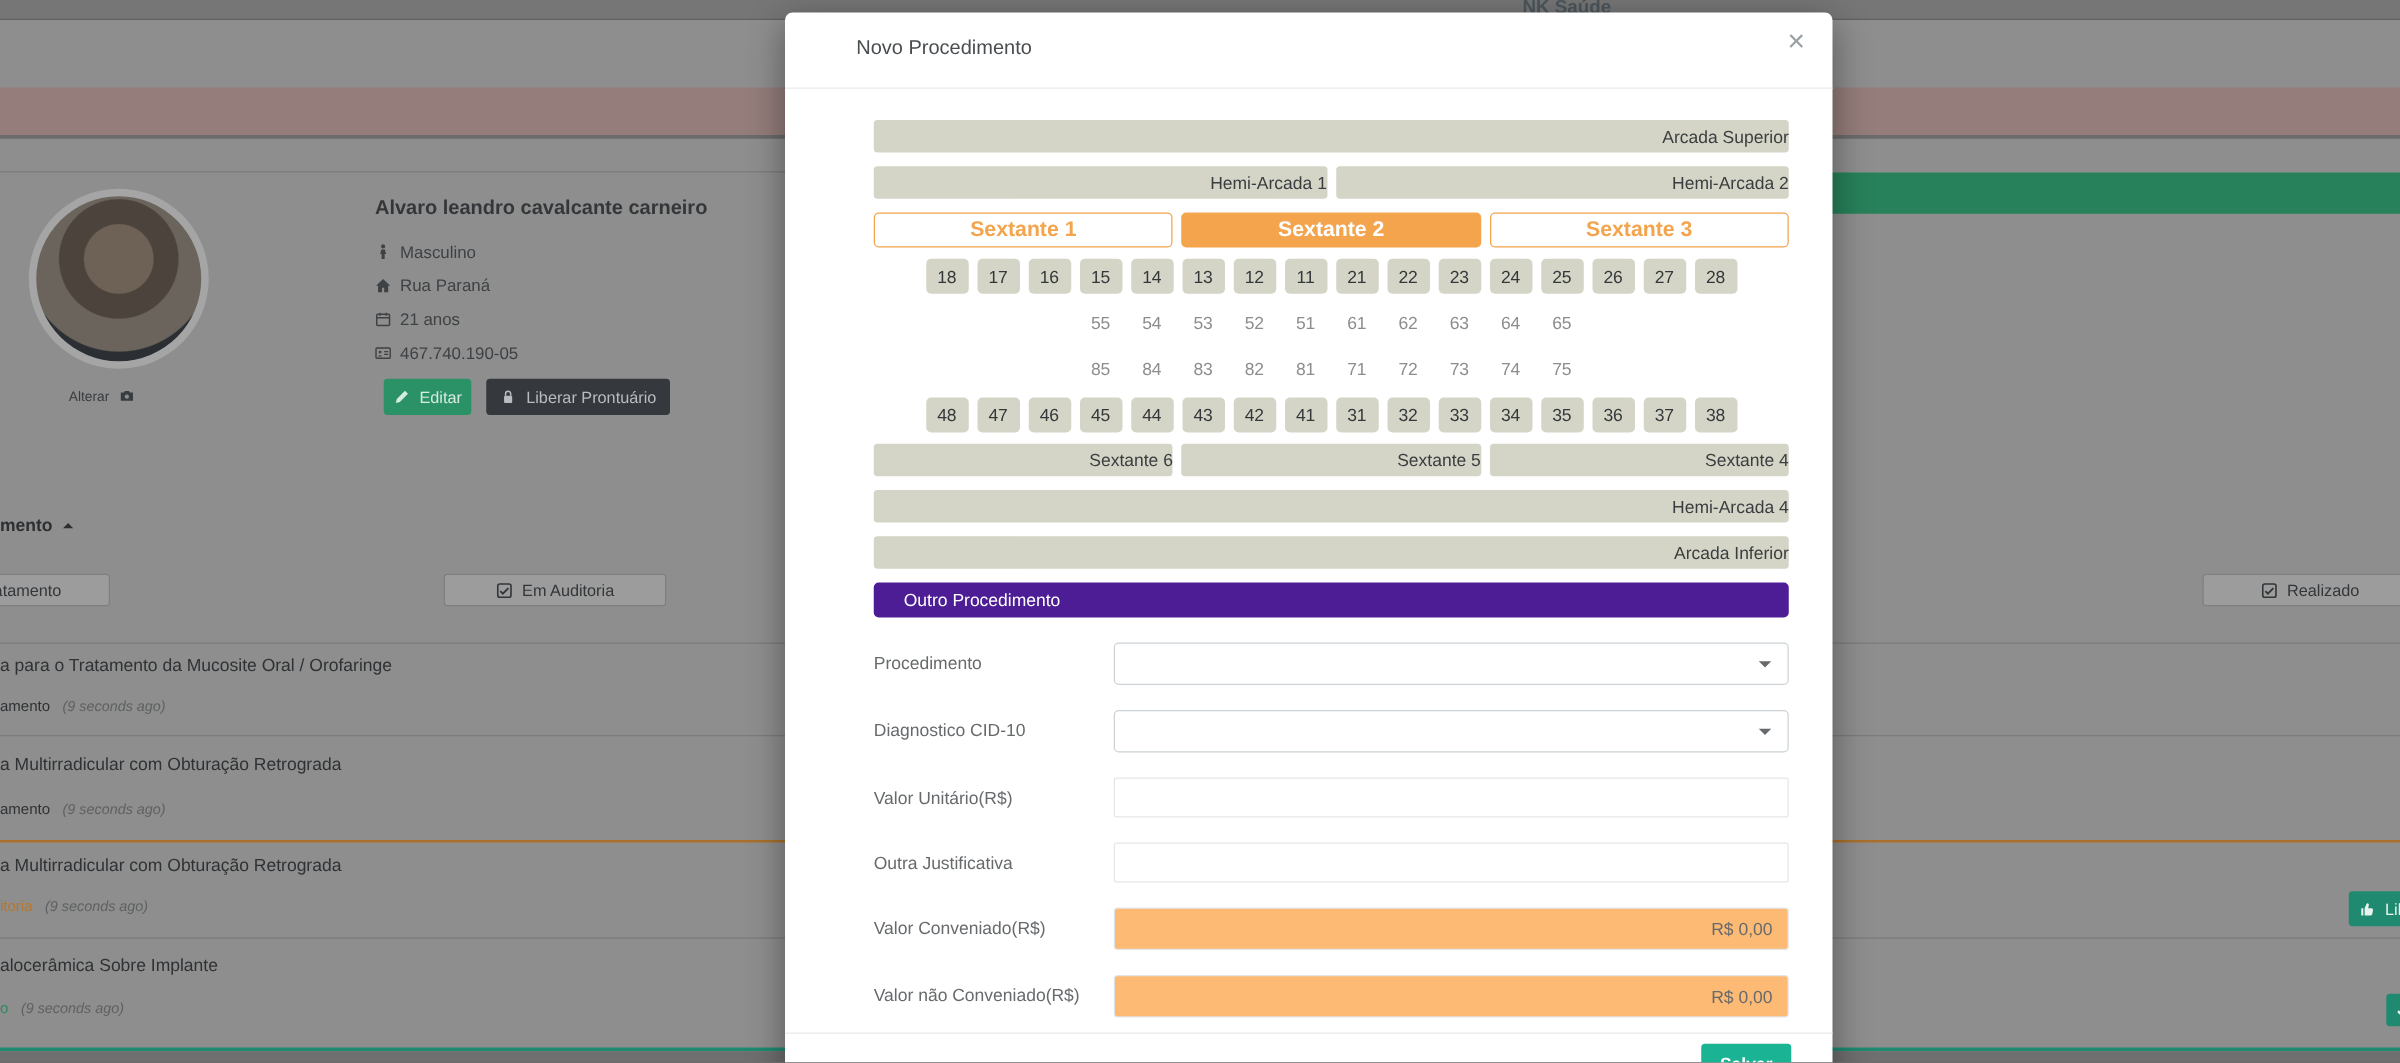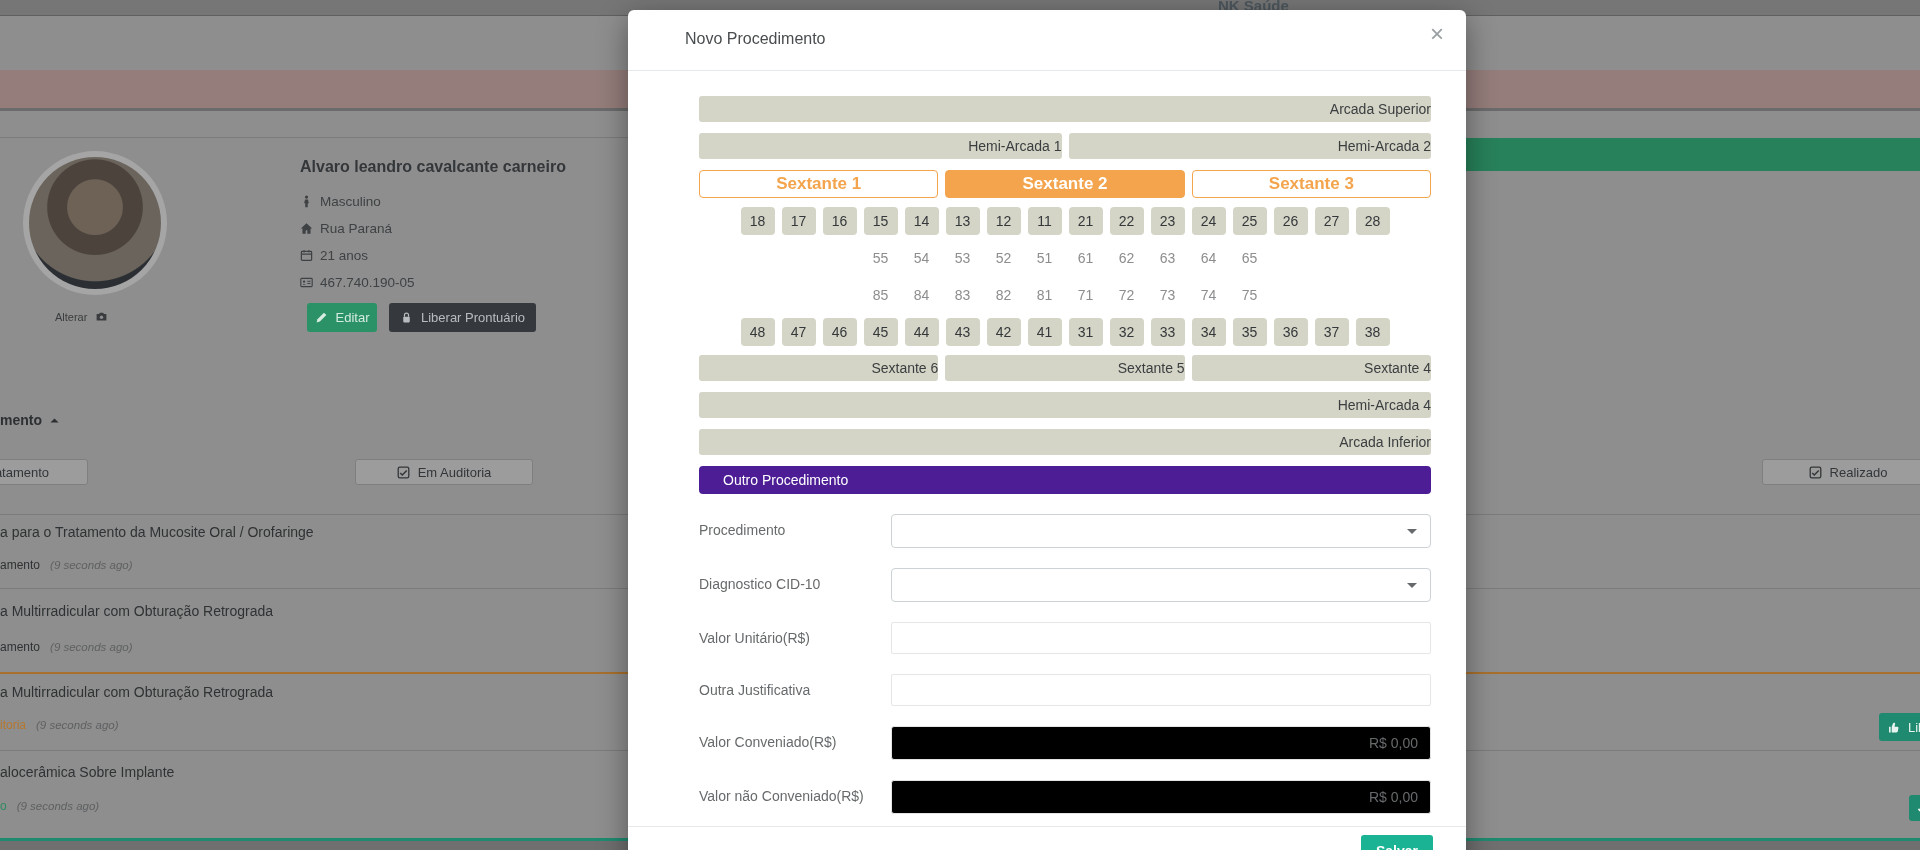--- a/index.html
+++ b/index.html
@@ -59,21 +59,21 @@
   .outro{height:28px;line-height:28px;text-align:center;background:#4c1d95;color:#fff;border-radius:4px;
          font-size:14px;margin-bottom:0;cursor:pointer;padding-left:24px;}
   .form-row{display:flex;margin-top:20px;}
   .f-label{width:192px;padding-top:8px;font-size:14px;color:#676a6c;}
   .f-ctrl{flex:1;position:relative;}
   .selectbox{height:34px;border:1px solid #ccd2d6;border-radius:4px;background:#fff;cursor:pointer;box-sizing:border-box;}
   .caret-down{position:absolute;right:14px;top:15px;width:0;height:0;border-left:5px solid transparent;
               border-right:5px solid transparent;border-top:5px solid #676a6c;}
   .inputbox{width:100%;height:32px;border:1px solid #e5e6e7;border-radius:2px;box-sizing:border-box;
             padding:0 10px;font:inherit;font-size:14px;color:#333;outline:none;}
-  .disabledbox{height:32px;background:#000000;border:1px solid #e3e4e5;border-radius:3px;line-height:32px;
+  .disabledbox{height:32px;background:#fdba74;border:1px solid #e3e4e5;border-radius:3px;line-height:32px;
                text-align:right;padding-right:12px;font-size:14px;color:#676a6c;}
   .m-footer{margin-top:12px;border-top:1px solid #e7eaec;padding:8px 33px 20px;display:flex;justify-content:flex-end;}
   .save-btn{background:#1ab394;color:#fff;border:none;border-radius:3px;font-weight:700;font-size:14px;
             padding:8px 15px;font-family:inherit;cursor:pointer;}
 </style>
 </head>
 <body>
 
 <div class="stage">
 

